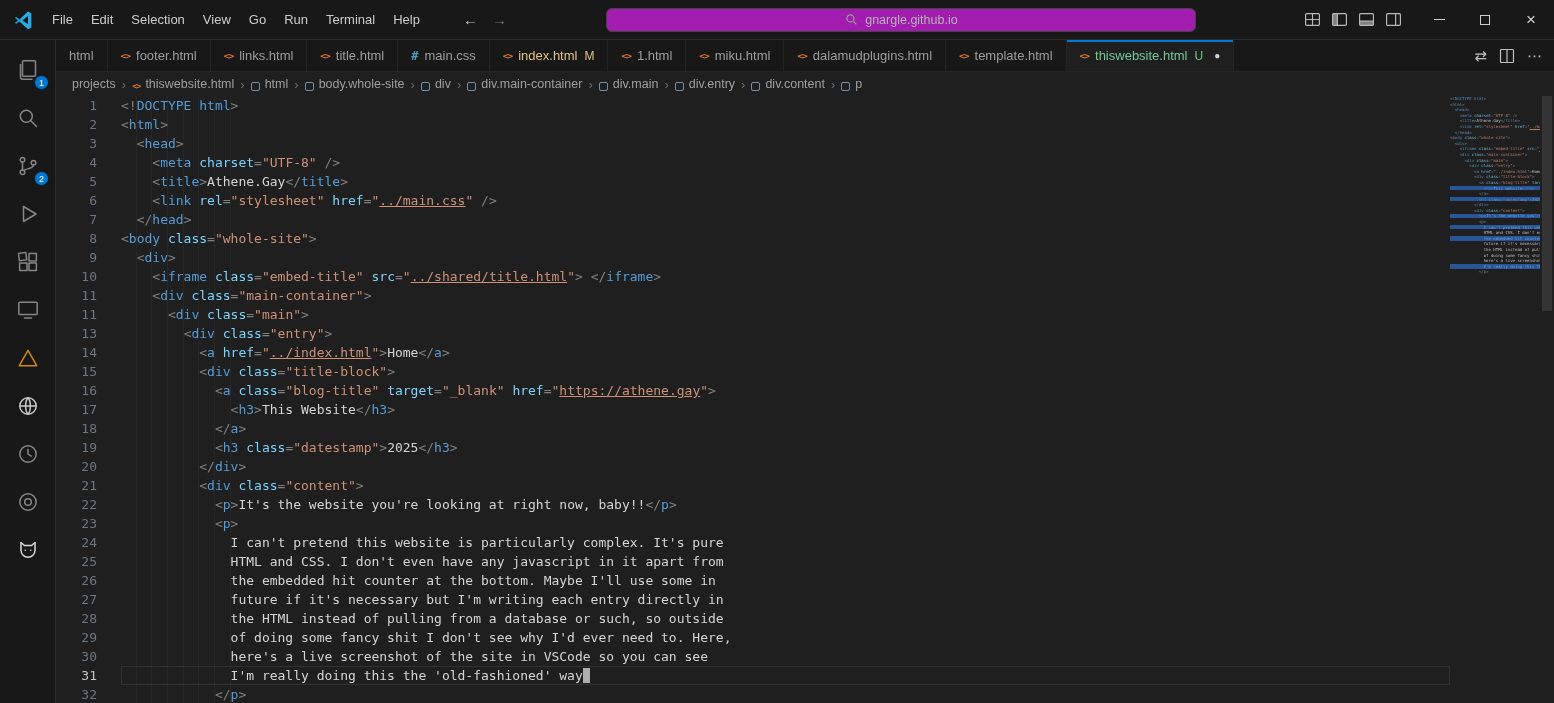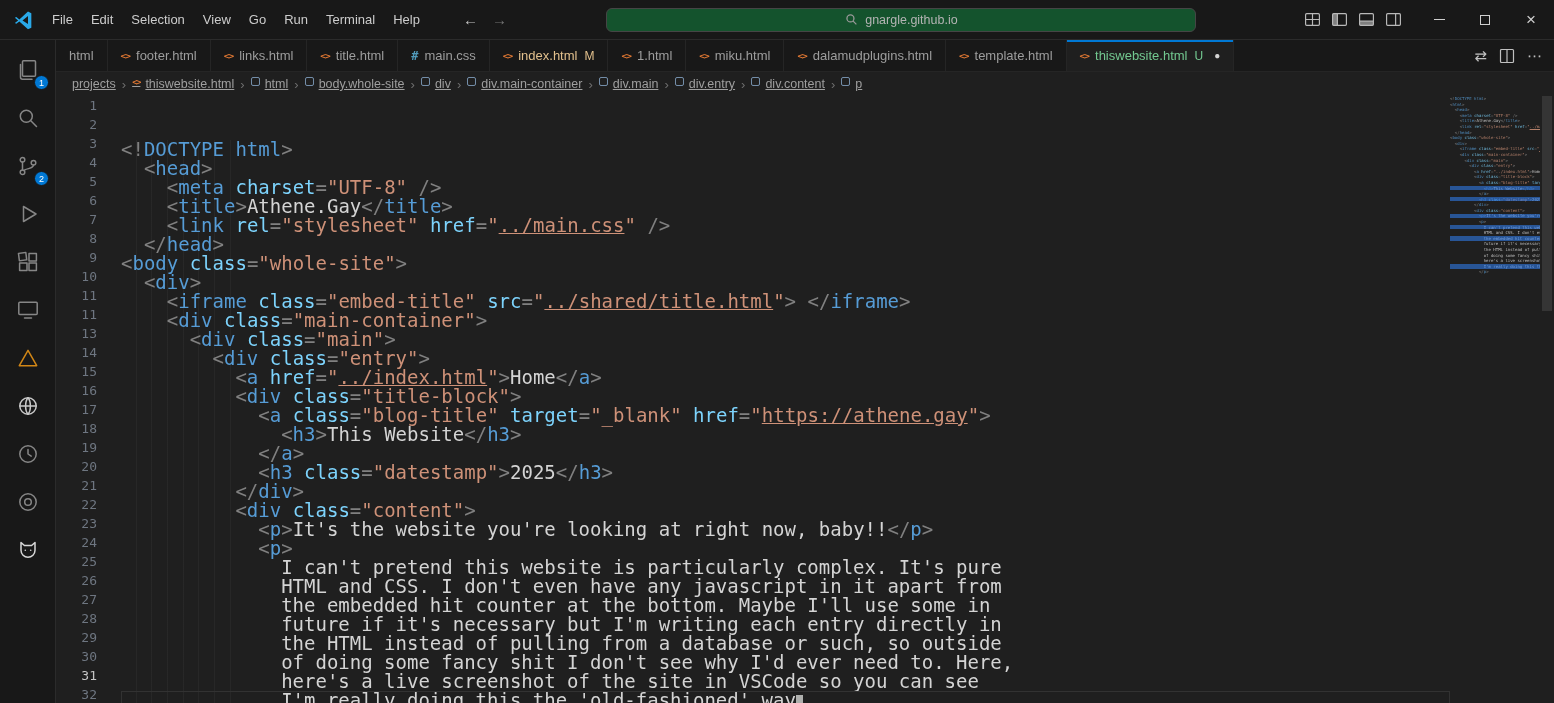--- a/index.html
+++ b/index.html
@@ -7,21 +7,21 @@
   body{background:#1f1f1f;color:#cccccc;font-family:"Liberation Sans",sans-serif;font-size:13px;}
 
   
   .titlebar{height:40px;background:#181818;border-bottom:1px solid #2b2b2b;display:flex;align-items:center;}
   .logo{width:20px;height:20px;margin:0 10px 0 13px;display:flex;align-items:center;}
   .menu{display:flex;align-items:flex-end;}
   .menu-item{padding:0 9px;height:28px;line-height:28px;color:#cccccc;border-radius:5px;cursor:default;}
   .nav{display:flex;gap:14px;margin-left:34px;font-size:15px;}
   .nav .back{color:#c5c5c5;} .nav .fwd{color:#747474;}
   .tb-sp{flex:1;}
-  .cmd{flex:0 0 590px;height:24px;background:#14532d;border:1px solid #454545;border-radius:6px;
+  .cmd{flex:0 0 590px;height:24px;background:#a21caf;border:1px solid #454545;border-radius:6px;
        display:flex;align-items:center;justify-content:center;gap:7px;color:#b4b4b4;font-size:12.5px;}
   .cmd svg{width:13px;height:13px;stroke:#9a9a9a;fill:none;stroke-width:1.6;}
   .layout-icons{display:flex;gap:10px;margin:0 14px 0 8px;color:#b9b9b9;}
   .tbi{width:17px;height:17px;fill:none;stroke:currentColor;stroke-width:1.1;}
   .win-controls{display:flex;height:40px;}
   .wc{width:46px;height:40px;display:flex;align-items:center;justify-content:center;color:#cfcfcf;font-size:14px;}
   .wc .maxbox{width:10px;height:10px;border:1.1px solid #cfcfcf;display:inline-block;}
   .wc .minline{width:11px;border-top:1.2px solid #cfcfcf;display:inline-block;}
   .wc.close{font-size:17px;}
 
@@ -45,31 +45,31 @@
   .fi-html{color:#e37933;} .fi-css{color:#519aba;font-size:12px;letter-spacing:0;}
   .git-M{color:#e2c08d;text-align:right;} .git-U{color:#73c991;}
   .gitm{font-size:12px;margin-left:1px;}
   .dirty{color:#d4d4d4;font-size:10px;margin-left:5px;}
   .tab-actions{display:flex;align-items:center;gap:12px;padding:0 12px;color:#c0c0c0;background:#181818;}
   .tai{width:16px;height:16px;fill:none;stroke:currentColor;stroke-width:1.2;}
   .ta-glyph{font-size:15px;}
 
   
   .breadcrumbs{height:24px;background:#1f1f1f;display:flex;align-items:center;padding-left:14px;font-size:12.5px;color:#9f9f9f;}
-  .bc-item{display:flex;align-items:flex-start;gap:5px;padding:0 2px;text-decoration:underline;}
+  .bc-item{display:flex;align-items:flex-end;gap:5px;padding:0 2px;}
   .bc-sep{color:#6e6e6e;margin:0 4px;font-size:13px;}
   .bc-file{color:#e37933;font-family:"DejaVu Sans Mono",monospace;font-size:8.5px;font-weight:bold;letter-spacing:-1px;}
   .bc-sym{width:9px;height:9px;border:1px solid #82a1c1;border-radius:2px;display:inline-block;opacity:.85;}
 
   
   .editor-wrap{flex:1;display:flex;background:#1f1f1f;overflow:hidden;position:relative;}
   .gutter{width:65px;color:#6e7681;font-family:"DejaVu Sans Mono",monospace;font-size:13px;text-align:right;flex-shrink:0;}
   .ln{height:19px;line-height:19px;padding-right:24px;}
   .ln.cur{color:#c6c6c6;}
-  .code{flex:1;position:relative;font-family:"DejaVu Sans Mono",monospace;font-size:19px;overflow:hidden;min-width:0;margin-top:44px;}
+  .code{flex:1;position:relative;font-family:"DejaVu Sans Mono",monospace;font-size:13px;overflow:hidden;min-width:0;}
   .guides{position:absolute;left:0;top:0;bottom:0;width:110px;pointer-events:none;opacity:.55;
           background:repeating-linear-gradient(to right,transparent 0 14.65px,#2e2e2e 14.65px 15.65px);}
   .crow{height:19px;line-height:19px;white-space:pre;position:relative;}
   .crow.cur{box-shadow:inset 0 0 0 1px #323232;}
   .tk-t{color:#569cd6;} .tk-a{color:#7dd3fc;} .tk-s{color:#ce9178;} .tk-p{color:#808080;}
   .tk-x{color:#d4d4d4;} .tk-u{color:#ce9178;text-decoration:underline;}
   .cursor{display:inline-block;width:7.5px;height:15px;background:#aeafad;vertical-align:-3px;}
 
   
   .minimap{width:90px;position:relative;overflow:hidden;flex-shrink:0;}
@@ -365,20 +365,21 @@
             <div class="ln">28</div>
             <div class="ln">29</div>
             <div class="ln">30</div>
             <div class="ln cur">31</div>
             <div class="ln">32</div>
           </div>
         <div class="code">
           <div class="guides"></div>
           <div>
               <div class="crow"><span class="tk-p">&lt;!</span><span class="tk-t">DOCTYPE</span><span class="tk-x"> </span><span class="tk-t">html</span><span class="tk-p">&gt;</span></div>
+              <div class="crow"><span class="tk-p">&lt;</span><span class="tk-t">html</span><span class="tk-p">&gt;</span></div>
               <div class="crow"><span class="tk-x">  </span><span class="tk-p">&lt;</span><span class="tk-t">head</span><span class="tk-p">&gt;</span></div>
               <div class="crow"><span class="tk-x">    </span><span class="tk-p">&lt;</span><span class="tk-t">meta</span><span class="tk-x"> </span><span class="tk-a">charset</span><span class="tk-p">=</span><span class="tk-s">"UTF-8"</span><span class="tk-x"> </span><span class="tk-p">/&gt;</span></div>
               <div class="crow"><span class="tk-x">    </span><span class="tk-p">&lt;</span><span class="tk-t">title</span><span class="tk-p">&gt;</span><span class="tk-x">Athene.Gay</span><span class="tk-p">&lt;/</span><span class="tk-t">title</span><span class="tk-p">&gt;</span></div>
               <div class="crow"><span class="tk-x">    </span><span class="tk-p">&lt;</span><span class="tk-t">link</span><span class="tk-x"> </span><span class="tk-a">rel</span><span class="tk-p">=</span><span class="tk-s">"stylesheet"</span><span class="tk-x"> </span><span class="tk-a">href</span><span class="tk-p">=</span><span class="tk-s">"</span><span class="tk-u">../main.css</span><span class="tk-s">"</span><span class="tk-x"> </span><span class="tk-p">/&gt;</span></div>
               <div class="crow"><span class="tk-x">  </span><span class="tk-p">&lt;/</span><span class="tk-t">head</span><span class="tk-p">&gt;</span></div>
               <div class="crow"><span class="tk-p">&lt;</span><span class="tk-t">body</span><span class="tk-x"> </span><span class="tk-a">class</span><span class="tk-p">=</span><span class="tk-s">"whole-site"</span><span class="tk-p">&gt;</span></div>
               <div class="crow"><span class="tk-x">  </span><span class="tk-p">&lt;</span><span class="tk-t">div</span><span class="tk-p">&gt;</span></div>
               <div class="crow"><span class="tk-x">    </span><span class="tk-p">&lt;</span><span class="tk-t">iframe</span><span class="tk-x"> </span><span class="tk-a">class</span><span class="tk-p">=</span><span class="tk-s">"embed-title"</span><span class="tk-x"> </span><span class="tk-a">src</span><span class="tk-p">=</span><span class="tk-s">"</span><span class="tk-u">../shared/title.html</span><span class="tk-s">"</span><span class="tk-p">&gt;</span><span class="tk-x"> </span><span class="tk-p">&lt;/</span><span class="tk-t">iframe</span><span class="tk-p">&gt;</span></div>
               <div class="crow"><span class="tk-x">    </span><span class="tk-p">&lt;</span><span class="tk-t">div</span><span class="tk-x"> </span><span class="tk-a">class</span><span class="tk-p">=</span><span class="tk-s">"main-container"</span><span class="tk-p">&gt;</span></div>
               <div class="crow"><span class="tk-x">      </span><span class="tk-p">&lt;</span><span class="tk-t">div</span><span class="tk-x"> </span><span class="tk-a">class</span><span class="tk-p">=</span><span class="tk-s">"main"</span><span class="tk-p">&gt;</span></div>

